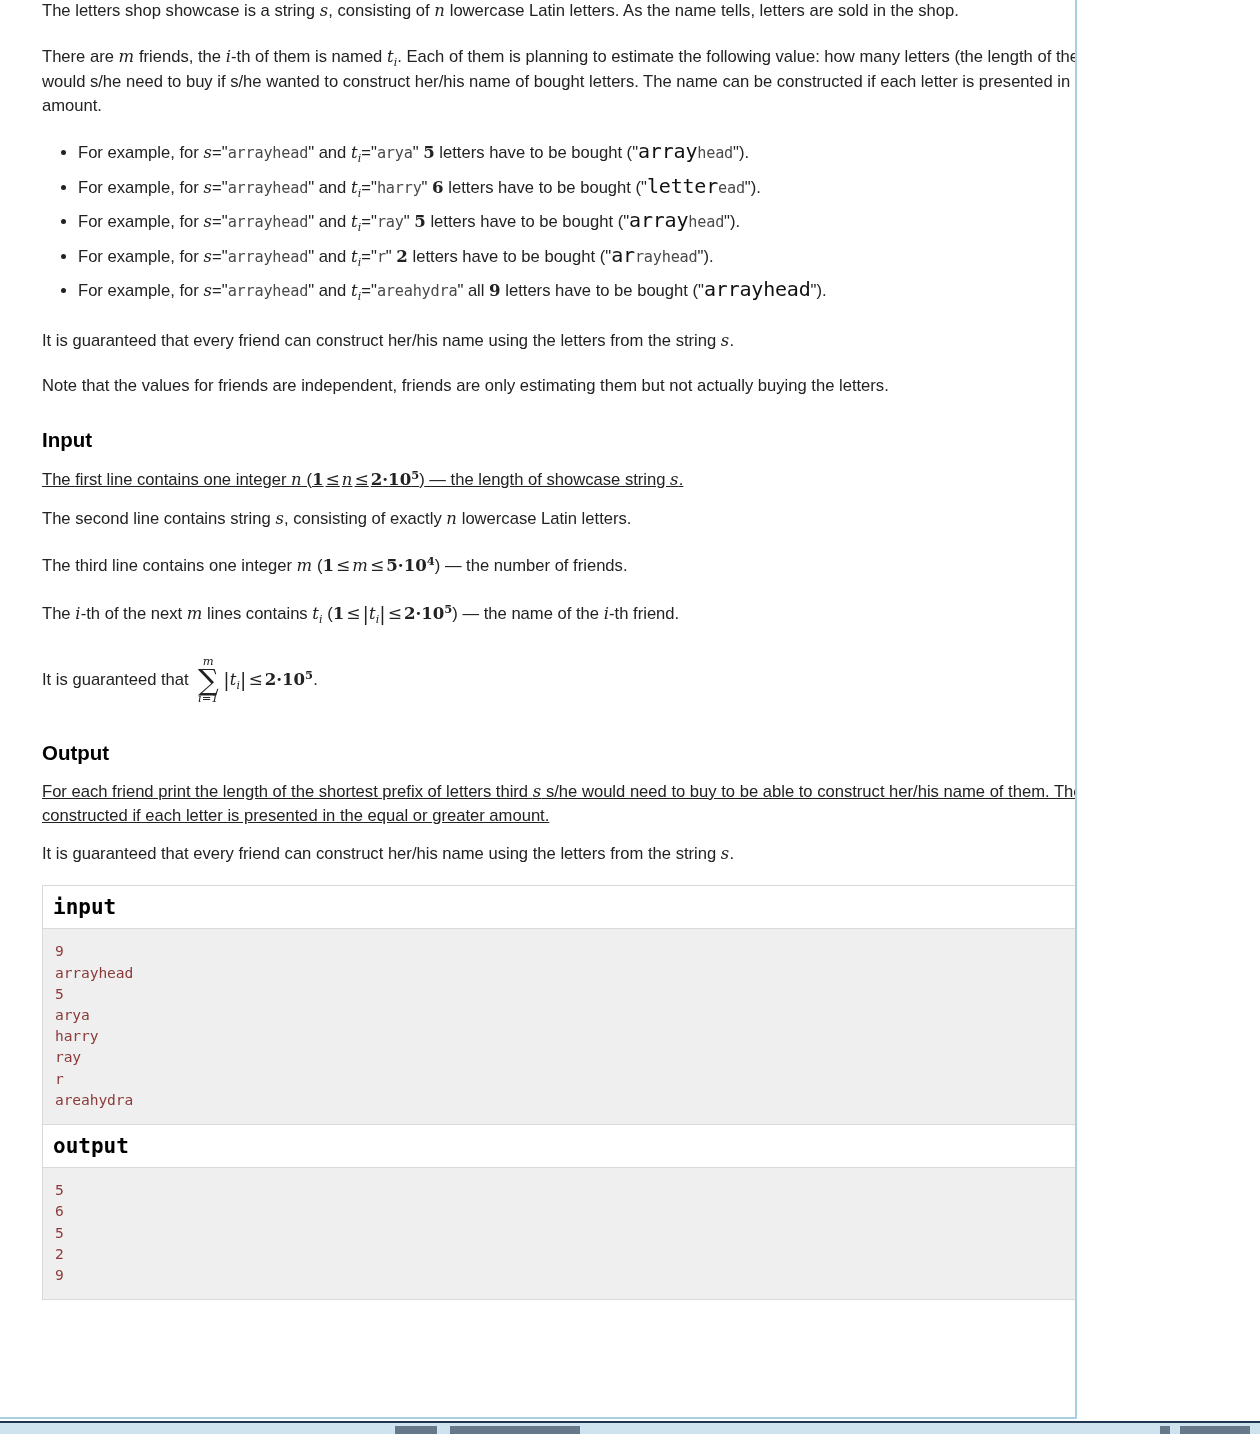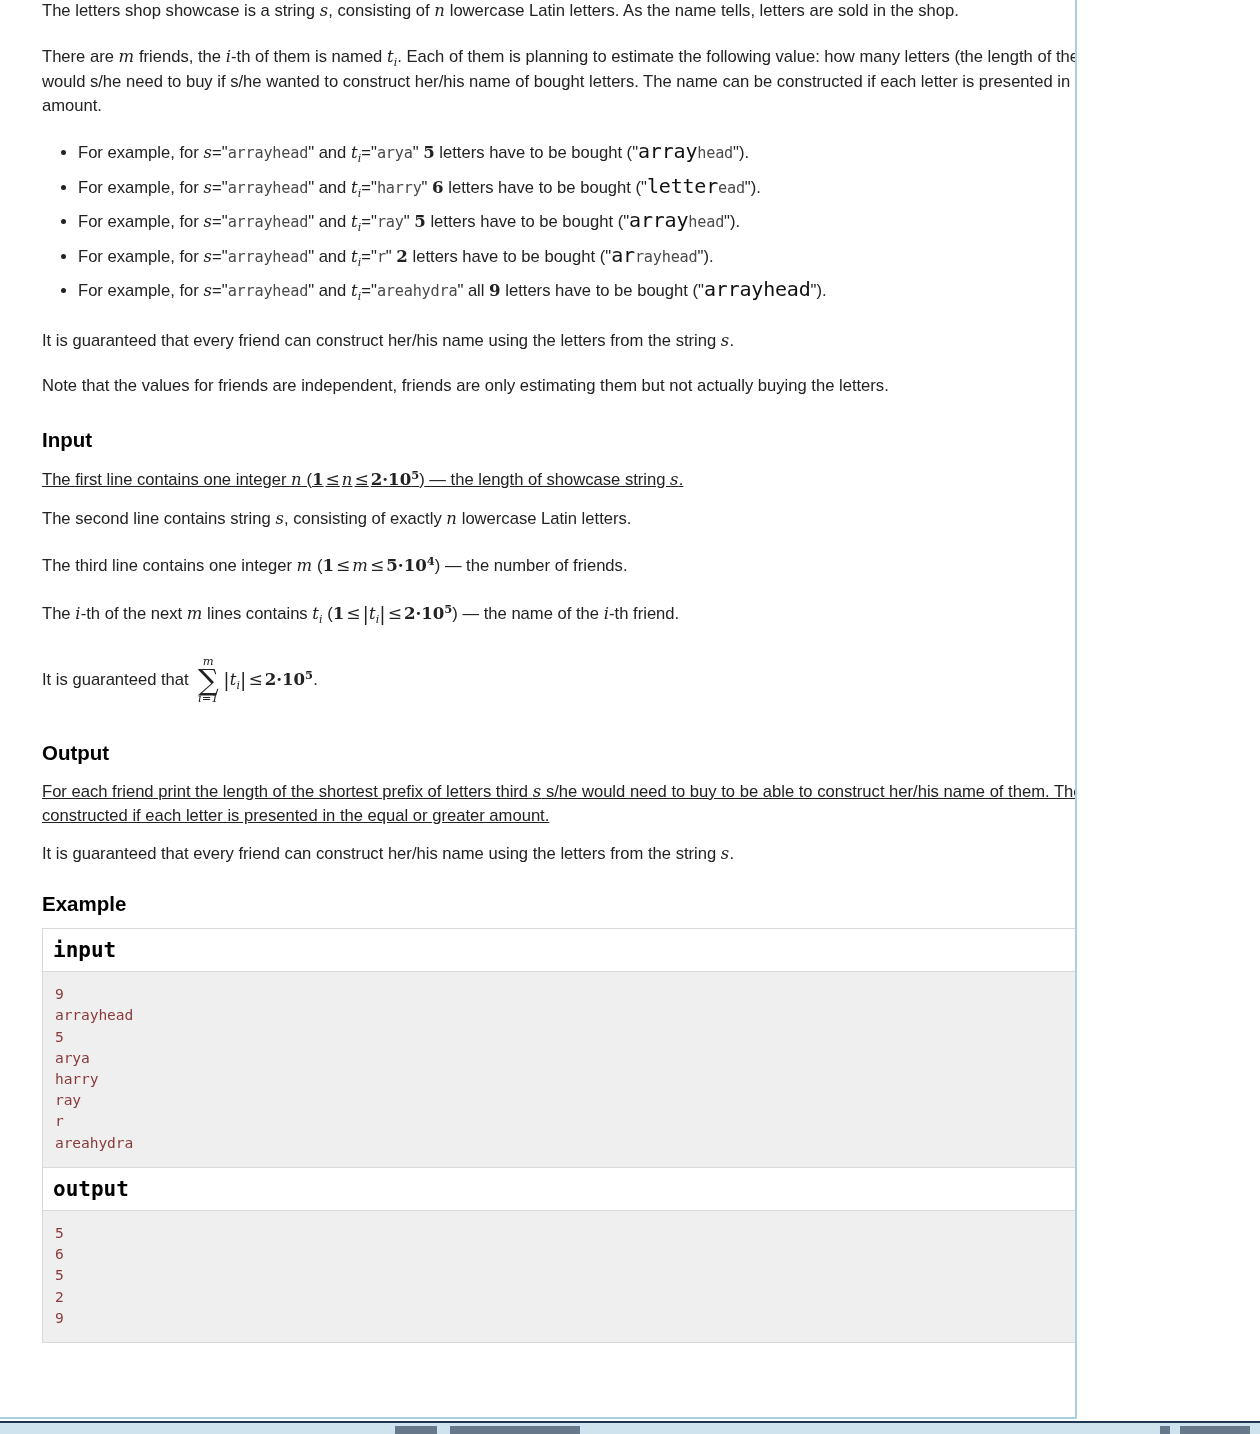--- a/index.html
+++ b/index.html
@@ -240,21 +240,20 @@
     <p class="para"><span>The </span><span class="mv">i</span><span>-th of the next </span><span class="mv">m</span><span> lines contains </span><span class="mv">t</span><span class="msub">i</span><span> (</span><span class="mnum">1</span><span class="mrel">≤</span><span class="abswrap">|</span><span class="mv">t</span><span class="msub">i</span><span class="abswrap">|</span><span class="mrel">≤</span><span class="mnum">2</span><span class="mnum">·</span><span class="mnum">10</span><span class="msup">5</span><span>)</span><span> — the name of the </span><span class="mv">i</span><span>-th friend.</span></p>
 
     <p class="para" style="padding-top:18px;padding-bottom:16px;"><span>It is guaranteed that </span><span class="sumwrap"><span class="lim">m</span><span class="sig">∑</span><span class="lim">i=1</span></span><span class="abswrap">|</span><span class="mv">t</span><span class="msub">i</span><span class="abswrap">|</span><span class="mrel">≤</span><span class="mnum">2</span><span class="mnum">·</span><span class="mnum">10</span><span class="msup">5</span><span>.</span></p>
 
     <h2 class="section">Output</h2>
 
     <p class="para tight"><span>For each friend print the length of the shortest prefix of letters third </span><span class="mv">s</span><span> s/he would need to buy to be able to construct her/his name of them. The name can be constructed if each letter is presented in the equal or greater amount.</span></p>
 
     <p class="para"><span>It is guaranteed that every friend can construct her/his name using the letters from the string </span><span class="mv">s</span><span>.</span></p>
 
-    <h2 class="section" style="margin-top:12px;">Example</h2>
 
     <div class="sample-tests">
       <div class="sample-block">
         <div class="sample-title"><span>input</span><button class="copy-btn">Copy</button></div>
         <pre class="sample-data">9
 arrayhead
 5
 arya
 harry
 ray

